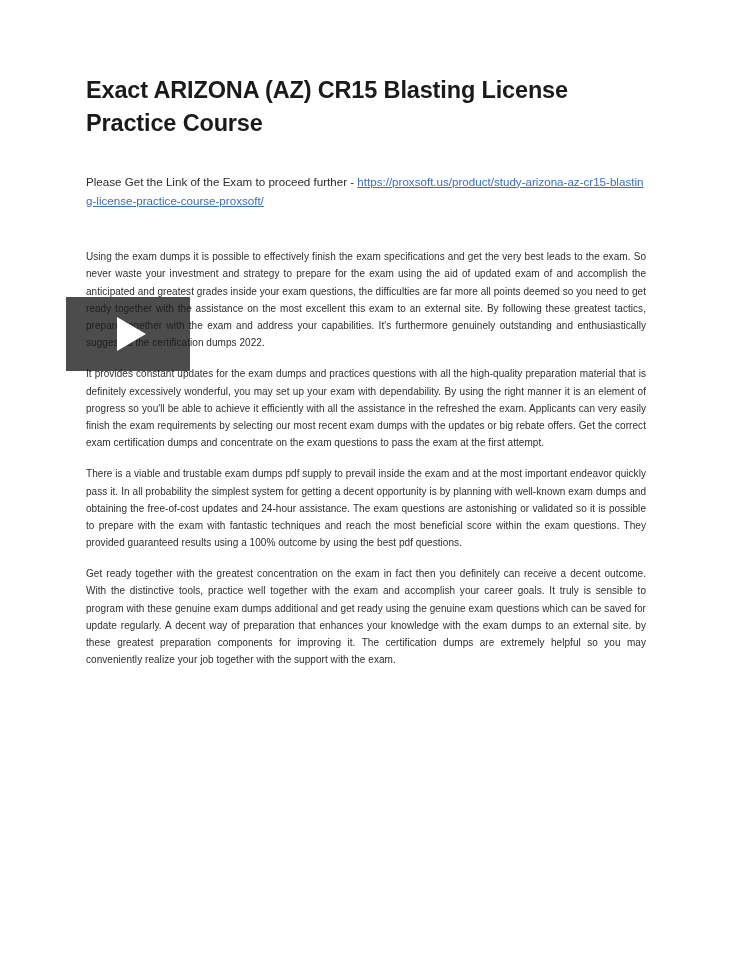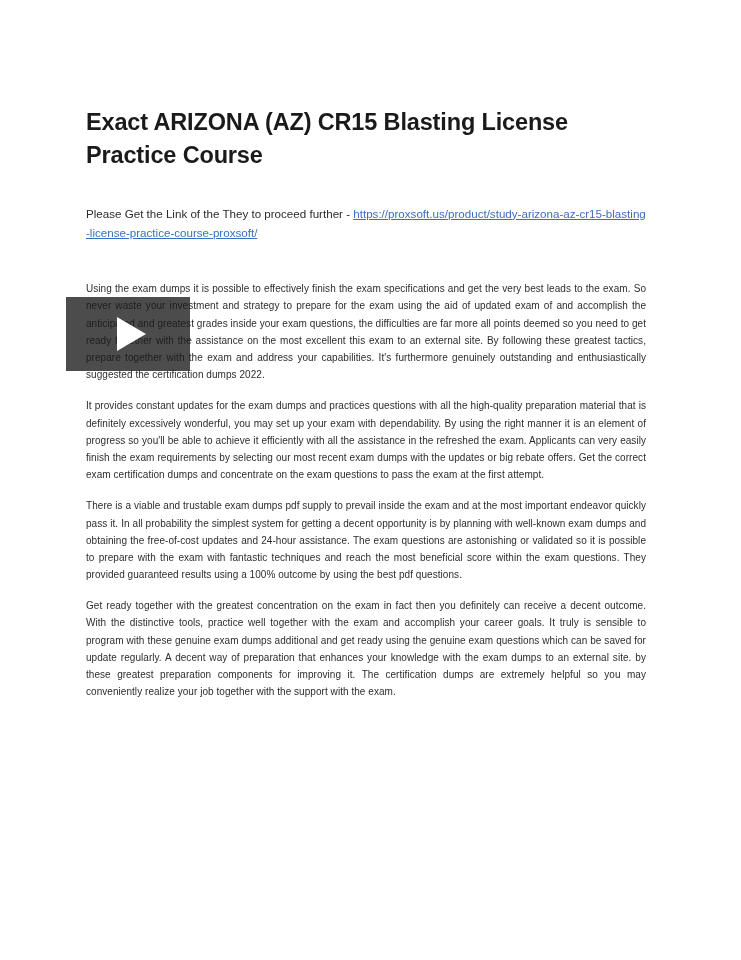--- a/index.html
+++ b/index.html
@@ -19,21 +19,20 @@
     width: 741px;
     height: 960px;
     background: #ffffff;
     box-sizing: border-box;
   }
   .content {
     position: absolute;
     left: 86px;
     top: 74px;
     width: 560px;
-    margin-top: 32px;
   }
   .doc-title {
     font-size: 23.5px;
     font-weight: bold;
     line-height: 1.42;
     letter-spacing: -0.15px;
     color: #1a1a1a;
     margin: 0 0 0 0;
     width: 565px;
   }
@@ -88,21 +87,21 @@
 </head>
 <body>
 
 <div class="page">
 
   <div class="content">
 
     <h1 class="doc-title">Exact ARIZONA (AZ) CR15 Blasting License Practice Course</h1>
 
     <p class="intro">
-      <span>Please Get the Link of the They to proceed further - </span><a href="#">https://proxsoft.us/product/study-arizona-az-cr15-blasting-license-practice-course-proxsoft/</a>
+      <span>Please Get the Link of the Exam to proceed further - </span><a href="#">https://proxsoft.us/product/study-arizona-az-cr15-blasting-license-practice-course-proxsoft/</a>
     </p>
 
     <div class="body-copy">
       <p class="para">Using the exam dumps it is possible to effectively finish the exam specifications and get the very best leads to the exam. So never waste your investment and strategy to prepare for the exam using the aid of updated exam of and accomplish the anticipated and greatest grades inside your exam questions, the difficulties are far more all points deemed so you need to get ready together with the assistance on the most excellent this exam to an external site. By following these greatest tactics, prepare together with the exam and address your capabilities. It's furthermore genuinely outstanding and enthusiastically suggested the certification dumps 2022.</p>
       <p class="para">It provides constant updates for the exam dumps and practices questions with all the high-quality preparation material that is definitely excessively wonderful, you may set up your exam with dependability. By using the right manner it is an element of progress so you'll be able to achieve it efficiently with all the assistance in the refreshed the exam. Applicants can very easily finish the exam requirements by selecting our most recent exam dumps with the updates or big rebate offers. Get the correct exam certification dumps and concentrate on the exam questions to pass the exam at the first attempt.</p>
       <p class="para">There is a viable and trustable exam dumps pdf supply to prevail inside the exam and at the most important endeavor quickly pass it. In all probability the simplest system for getting a decent opportunity is by planning with well-known exam dumps and obtaining the free-of-cost updates and 24-hour assistance. The exam questions are astonishing or validated so it is possible to prepare with the exam with fantastic techniques and reach the most beneficial score within the exam questions. They provided guaranteed results using a 100% outcome by using the best pdf questions.</p>
       <p class="para">Get ready together with the greatest concentration on the exam in fact then you definitely can receive a decent outcome. With the distinctive tools, practice well together with the exam and accomplish your career goals. It truly is sensible to program with these genuine exam dumps additional and get ready using the genuine exam questions which can be saved for update regularly. A decent way of preparation that enhances your knowledge with the exam dumps to an external site. by these greatest preparation components for improving it. The certification dumps are extremely helpful so you may conveniently realize your job together with the support with the exam.</p>
     </div>
 
   </div>

